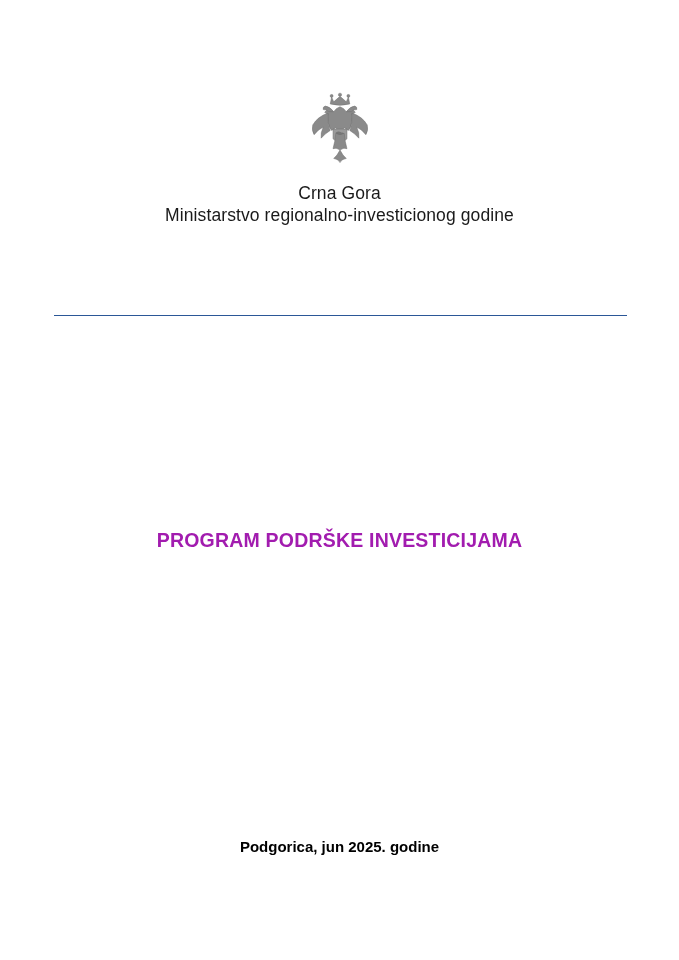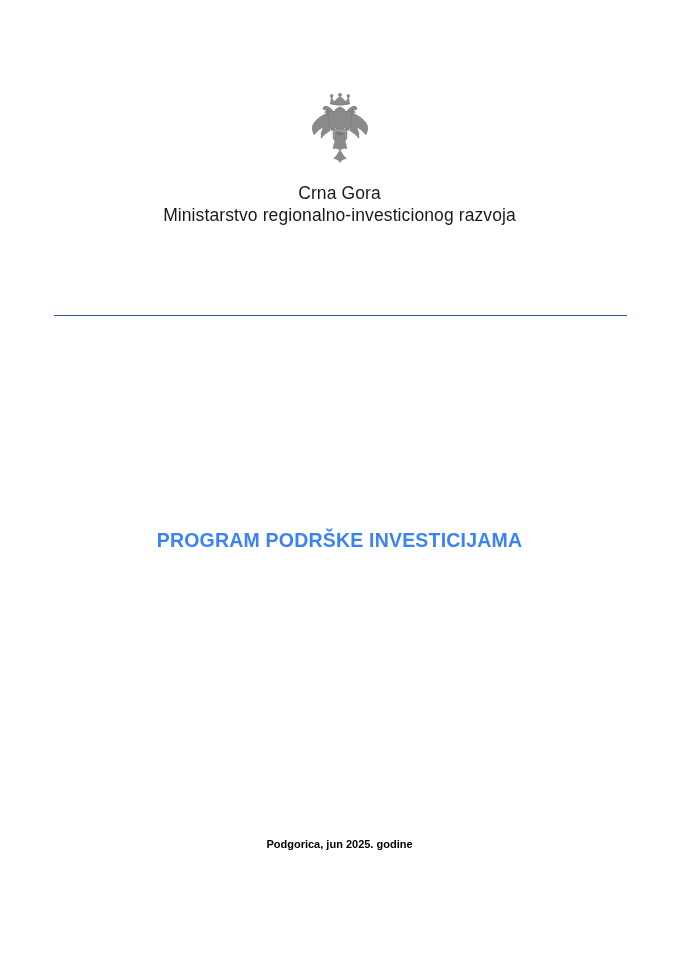--- a/index.html
+++ b/index.html
@@ -67,32 +67,32 @@
   .doc-title {
     position: absolute;
     top: 527px;
     left: 0;
     width: 100%;
     text-align: center;
     font-weight: bold;
     font-size: 19.5px;
     line-height: 1.42;
     letter-spacing: 0.2px;
-    color: #3b82f6;
+    color: #a21caf;
   }
 
   
   .doc-footer {
     position: absolute;
     top: 838px;
     left: 0;
     width: 100%;
     text-align: center;
     font-weight: bold;
-    font-size: 11px;
+    font-size: 15px;
     color: #000000;
   }
 </style>
 </head>
 <body>
 
 <div class="page">
 
   <div class="emblem-wrap">
     <svg class="emblem" viewBox="0 0 100 106" aria-hidden="true">
@@ -117,21 +117,21 @@
         <path d="M44 61 Q48 58 52 61 Q56 60 56 64 Q53 68 48 68 Q44 66 44 61 Z" fill="#777777" stroke="none"></path>
 
         <path d="M44 62 Q43 74 40 84 Q45 82 50 86 Q55 82 60 84 Q57 74 56 62 Q50 66 44 62 Z"></path>
         <path d="M50 86 Q46 94 41 98 Q48 99 50 104 Q52 99 59 98 Q54 94 50 86 Z"></path>
       </g>
     </svg>
   </div>
 
   <div class="header-block">
     <div class="line">Crna Gora</div>
-    <div class="line">Ministarstvo regionalno-investicionog razvoja</div>
+    <div class="line">Ministarstvo regionalno-investicionog godine</div>
   </div>
 
   <div class="divider"></div>
 
   <div class="doc-title">
     <div>PROGRAM PODRŠKE INVESTICIJAMA</div>
   </div>
 
   <div class="doc-footer">Podgorica, jun 2025. godine</div>
 

